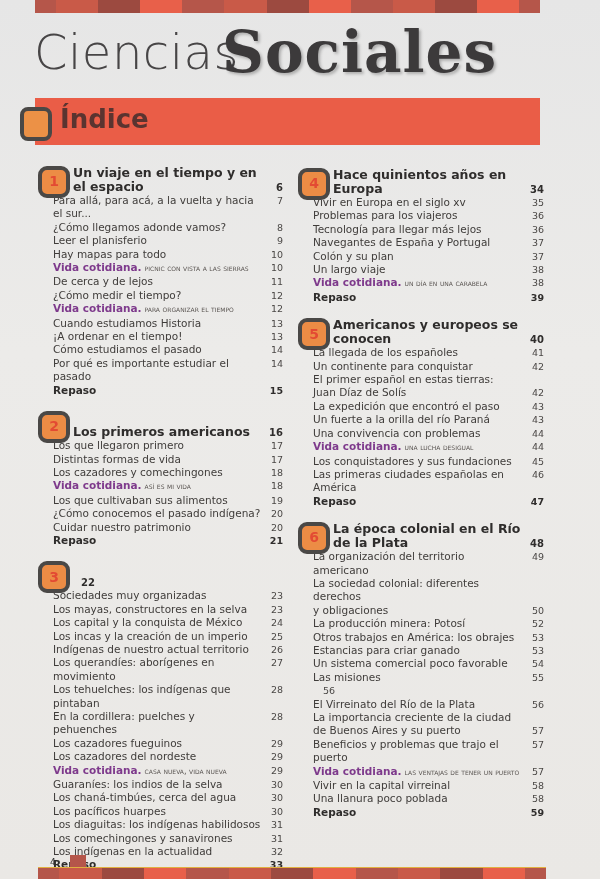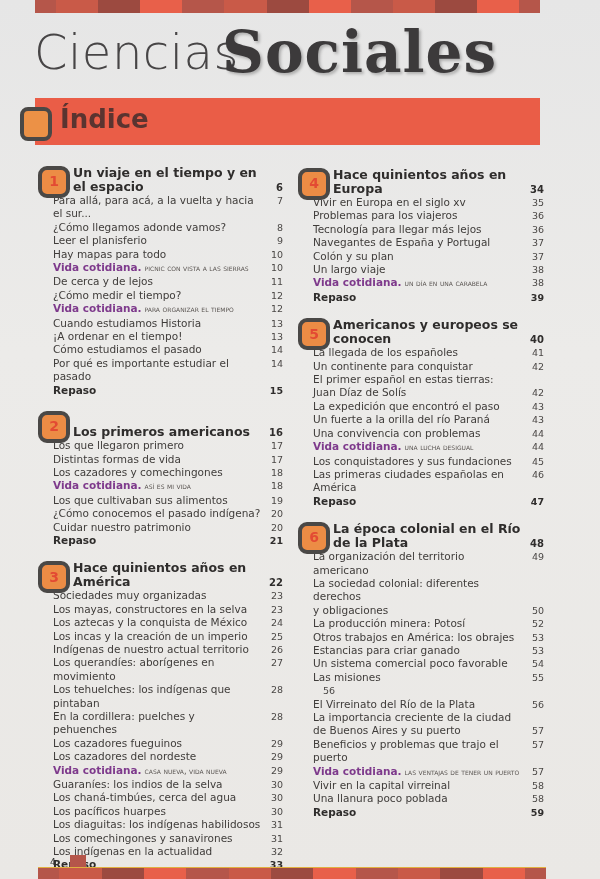--- a/index.html
+++ b/index.html
@@ -175,33 +175,32 @@
         <span class="pg">20</span>
       </div>
       <div class="row repaso">
         <span class="txt">Repaso</span>
         <span class="pg">21</span>
       </div>
     </div>
     <div class="chapter">
       <div class="ch-head">
         <span class="badge">3</span>
-        <span class="ch-title">Hace quinientos años en América</span>
         <span class="ch-page">22</span>
       </div>
       <div class="row">
         <span class="txt">Sociedades muy organizadas</span>
         <span class="pg">23</span>
       </div>
       <div class="row">
         <span class="txt">Los mayas, constructores en la selva</span>
         <span class="pg">23</span>
       </div>
       <div class="row">
-        <span class="txt">Los aztecas y la conquista de México</span>
+        <span class="txt">Los capital y la conquista de México</span>
         <span class="pg">24</span>
       </div>
       <div class="row">
         <span class="txt">Los incas y la creación de un imperio</span>
         <span class="pg">25</span>
       </div>
       <div class="row">
         <span class="txt">Indígenas de nuestro actual territorio</span>
         <span class="pg">26</span>
       </div>

